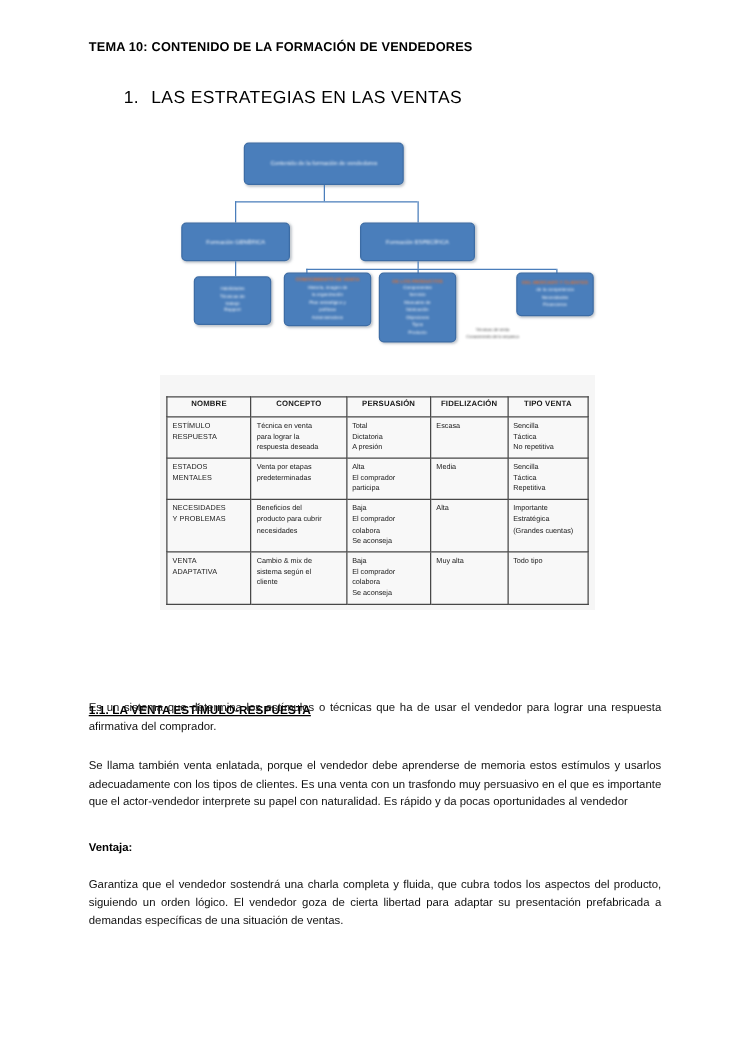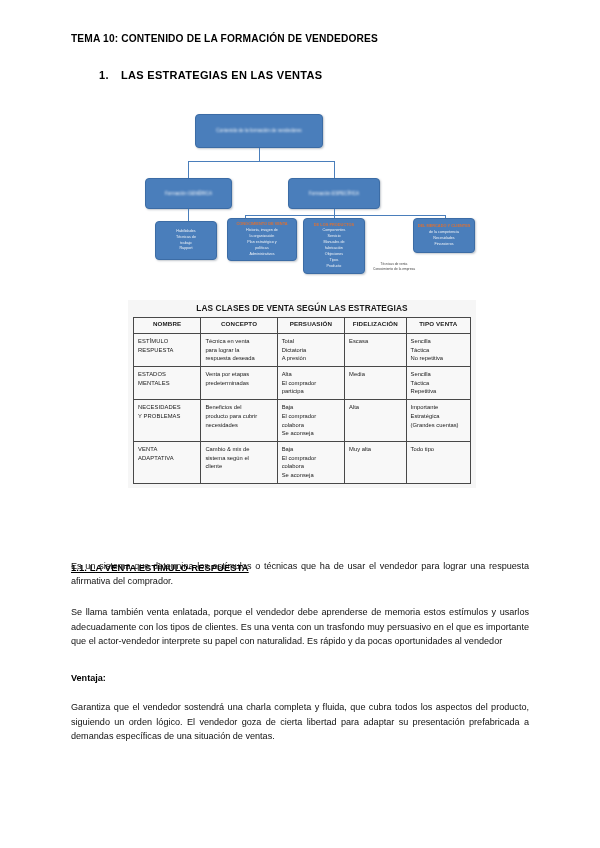--- a/index.html
+++ b/index.html
@@ -28,22 +28,22 @@
     top: 33px;
     font-size: 10.2px;
     font-weight: bold;
     letter-spacing: 0.15px;
     white-space: nowrap;
   }
   .section-heading {
     position: absolute;
     left: 99px;
     top: 69px;
-    font-size: 11px;
-    font-weight: bold;
+    font-size: 14px;
+    font-weight: normal;
     letter-spacing: 0.3px;
     white-space: nowrap;
   }
   .section-heading .num {
     display: inline-block;
     width: 22px;
   }
 
   
   .flowchart {
@@ -275,21 +275,20 @@
         <span class="fc-line">de la competencia</span>
         <span class="fc-line">Necesidades</span>
         <span class="fc-line">Financieros</span>
       </div>
     </div>
 
     <div class="fc-caption blur-soft" style="left:243px; top:150px;">Técnicas de venta Conocimiento de la empresa</div>
   </div>
 
   <div class="table-scan">
-    <div class="tbl-title">LAS CLASES DE VENTA SEGÚN LAS ESTRATEGIAS</div>
     <table class="clases">
       <thead>
         <tr>
           <th style="width:20%">NOMBRE</th>
           <th style="width:23%">CONCEPTO</th>
           <th style="width:20%">PERSUASIÓN</th>
           <th style="width:18%">FIDELIZACIÓN</th>
           <th style="width:19%">TIPO VENTA</th>
         </tr>
       </thead>

